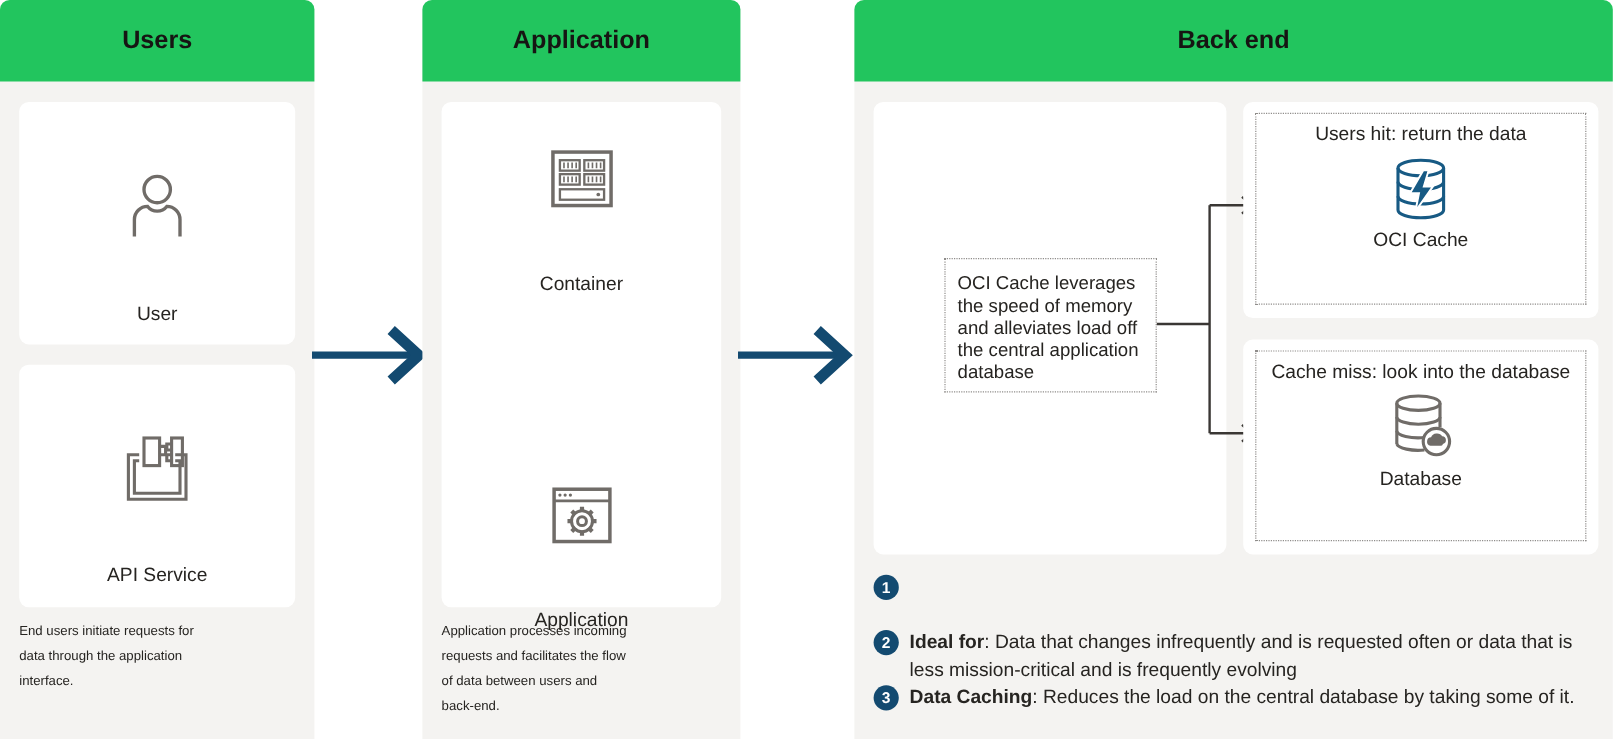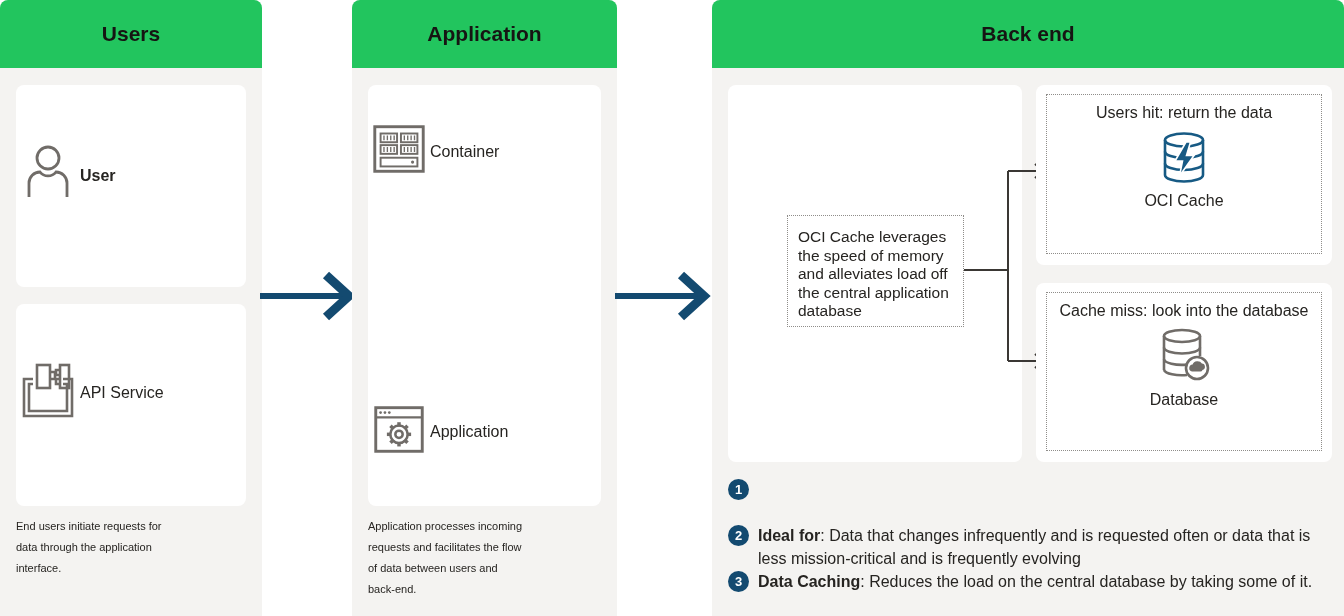--- a/index.html
+++ b/index.html
@@ -6,21 +6,21 @@
   body{
     width:1344px;height:616px;position:relative;background:#ffffff;
     font-family:"Liberation Sans", sans-serif;color:#262421;overflow:hidden;
     -webkit-font-smoothing:antialiased;
   }
   .col{position:absolute;top:0;height:616px;background:#f4f3f1;border-radius:8px 8px 0 0;}
   .col-header{height:68px;background:#22c55e;border-radius:8px 8px 0 0;
     display:flex;align-items:center;justify-content:center;
     font-size:21px;font-weight:bold;color:#161513;}
   .card{position:absolute;background:#ffffff;border-radius:8px;}
-  .icon-group{position:absolute;display:flex;align-items:center;}
+  .icon-group{position:absolute;display:flex;flex-direction:column;align-items:center;gap:43px;}
   .icon-label{font-size:16px;color:#262421;text-align:center;white-space:pre-line;line-height:19px;margin-top:5px;}
   .para{position:absolute;font-size:11px;line-height:21px;color:#262421;white-space:pre-line;}
   .dotted{position:absolute;border:1px dotted #8f8d8a;background:transparent;box-sizing:border-box;}
   .note-text{font-size:15.5px;line-height:18.5px;white-space:pre-line;color:#262421;padding:12px 10px;}
   .cache-box{display:flex;flex-direction:column;align-items:center;}
   .cache-title{font-size:16px;color:#262421;margin-top:9px;}
   .flow-arrow{position:absolute;}
   .list-item{position:absolute;display:flex;align-items:flex-start;}
   .badge{width:21px;height:21px;border-radius:50%;background:#134a70;color:#ffffff;
     font-size:13px;font-weight:bold;display:flex;align-items:center;justify-content:center;
@@ -31,21 +31,21 @@
 </style>
 </head>
 <body>
 
 <div class="col" style="left:0;width:262px;">
   <div class="col-header">
     <span>Users</span>
   </div>
 </div>
 
-<div class="card" style="left:16px;top:85px;width:230px;height:202px;font-weight:bold;">
+<div class="card" style="left:16px;top:85px;width:230px;height:202px;">
   <div class="icon-group" style="left:0;right:0;top:56px;">
     <span>
       <svg width="64" height="64" viewBox="0 0 64 64" fill="none" stroke="#706c68" stroke-width="2.8">
         <circle cx="32" cy="17" r="11"></circle>
         <path d="M13,56 V42 c0,-6.1 4.9,-11 11,-11 c4,5.2 12,5.2 16,0 c6.1,0 11,4.9 11,11 V56"></path>
       </svg>
     </span>
     <div class="icon-label">User</div>
   </div>
 </div>

